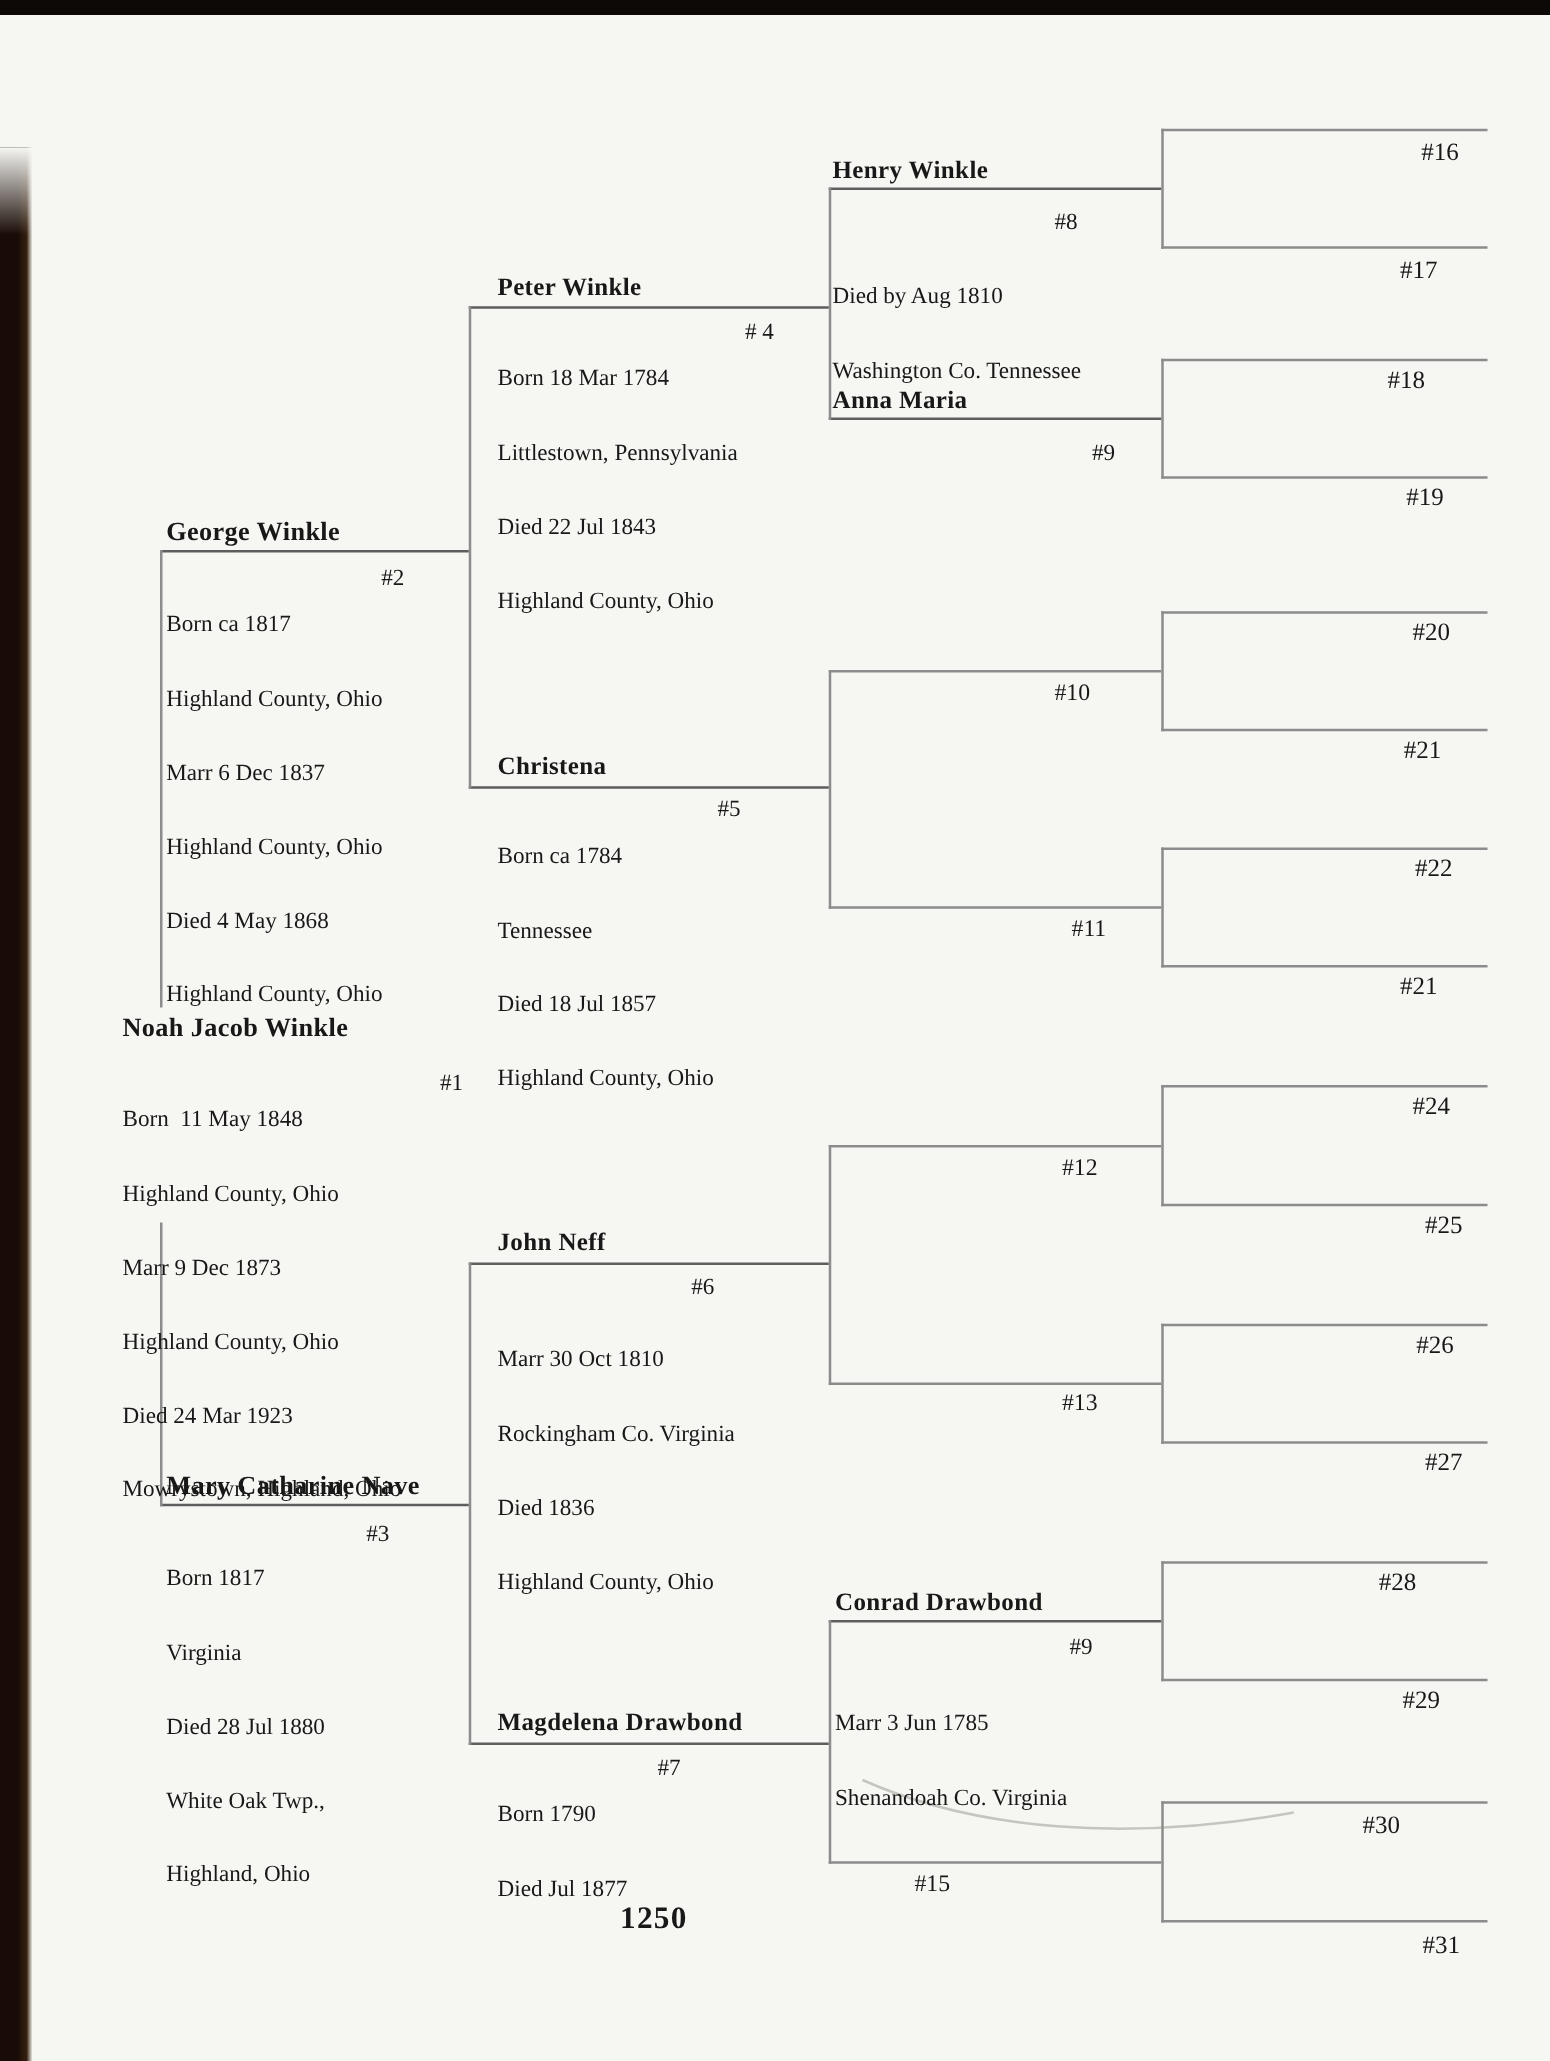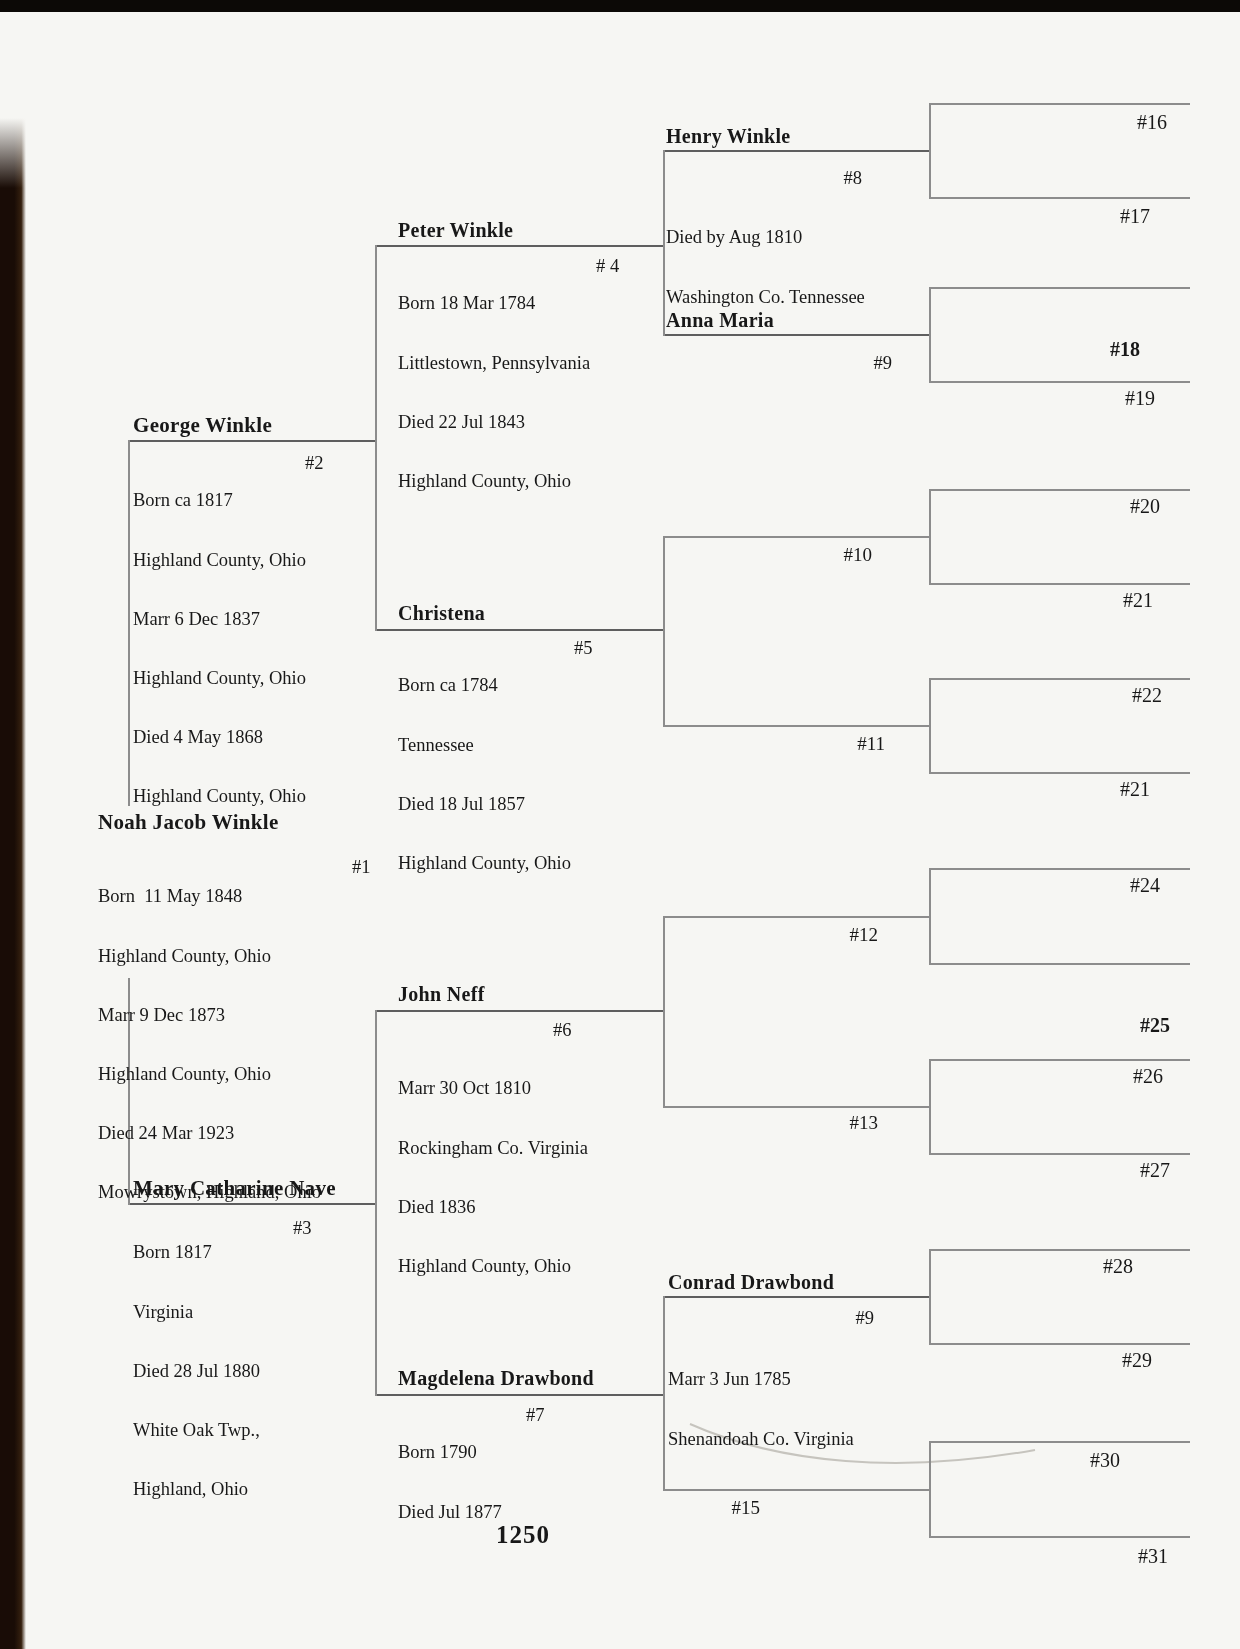--- a/index.html
+++ b/index.html
@@ -16,21 +16,21 @@
   .hl.nm{background:#5e5e5e;}
   .vl{position:absolute;width:2px;background:#8c8c8c;}
   
   .person{position:absolute;}
   .pname{font-size:21px;font-weight:bold;white-space:pre;letter-spacing:.3px;}
   .pname.sm{font-size:20px;}
   .pdet{position:absolute;font-size:18.5px;line-height:19.7px;white-space:pre;}
   .pnum{position:absolute;font-size:18.5px;white-space:pre;}
   .slot{position:absolute;font-size:19px;text-align:right;white-space:pre;}
   .g5{position:absolute;font-size:20px;text-align:right;white-space:pre;}
-  .bold{font-weight:bold;margin-top:45px;}
+  .bold{font-weight:normal;}
   .sheetnum{position:absolute;font-size:25px;font-weight:bold;letter-spacing:1px;}
   .artifact{position:absolute;left:0;top:0;pointer-events:none;}
 </style>
 </head>
 <body>
 
 <div class="page">
 
   <div class="edge-top"></div>
   <div class="edge-left"></div>
@@ -113,21 +113,21 @@
       <div>Marr 6 Dec 1837</div>
       <div>Highland County, Ohio</div>
       <div>Died 4 May 1868</div>
       <div>Highland County, Ohio</div>
     </div>
   </div>
 
   <div class="person" style="left:133px;top:1176px;width:250px">
     <div class="pname">Mary Catharine Nave</div>
     <span class="pnum" style="left:160px;top:42px">#3</span>
-    <div class="pdet" style="left:0;top:28px">
+    <div class="pdet" style="left:0;top:39px">
       <div>Born 1817</div>
       <div>Virginia</div>
       <div>Died 28 Jul 1880</div>
       <div>White Oak Twp.,</div>
       <div>Highland, Ohio</div>
     </div>
   </div>
 
   <div class="person" style="left:398px;top:219px;width:260px">
     <div class="pname sm">Peter Winkle</div>

